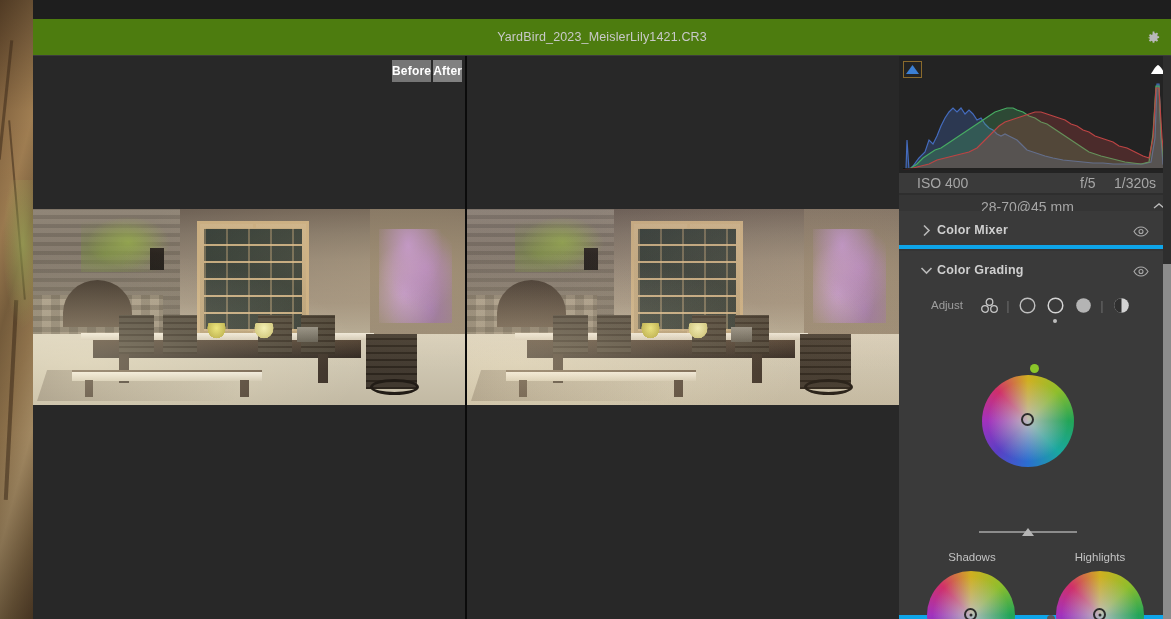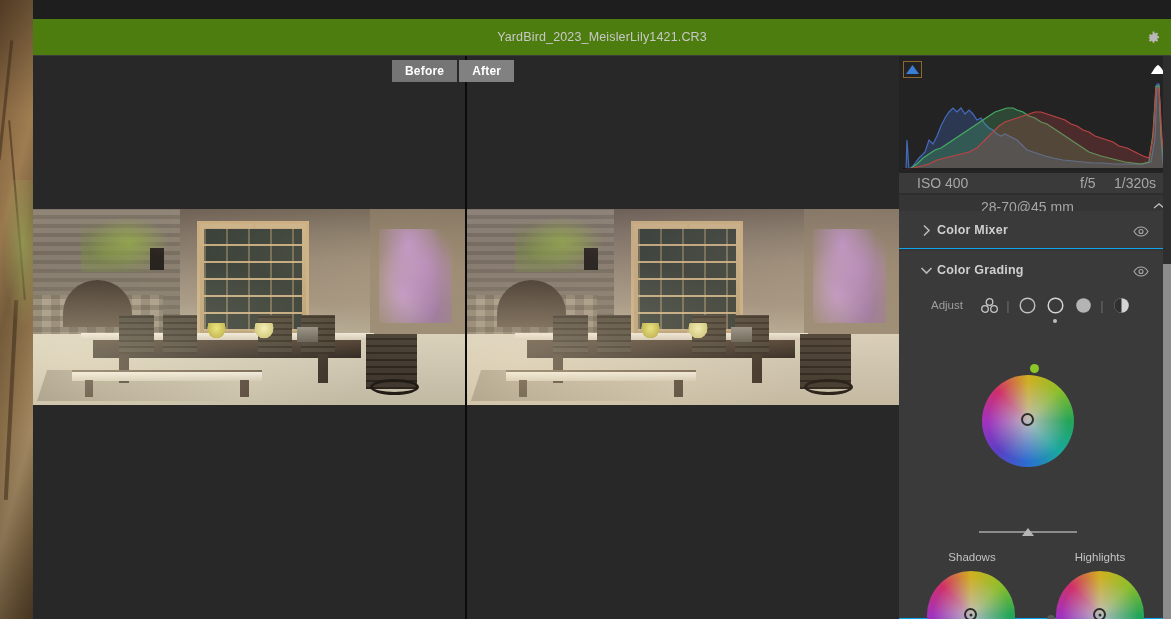--- a/index.html
+++ b/index.html
@@ -58,21 +58,21 @@
   }
 
   
   .canvas {
     position: absolute; left: 0; top: 56px; width: 866px; height: 563px;
     background: #282828; overflow: hidden;
   }
 
   .ba-toolbar { position: absolute; left: 359px; top: 4px; display: flex; gap: 2px; z-index: 5; }
   .ba-btn {
-    height: 22px; padding: 0 13px; background: #757575; color: #ffffff;
+    height: 22px; padding: 0 0; background: #757575; color: #ffffff;
     font-size: 12px; font-weight: bold; line-height: 22px; letter-spacing: .2px;
     cursor: pointer; border: none; text-align: left;
   }
   .ba-btn.active { background: #818181; }
 
   .preview-pair {
     position: absolute; left: 0; top: 153px; width: 866px; height: 196px;
   }
   .pane { position: absolute; top: 0; height: 196px; overflow: hidden; }
   .pane.before { left: 0; width: 432px; }
@@ -237,21 +237,21 @@
   .meta-lens  { position:absolute; left: 82px; margin-top: 48px; }
   .meta-ap    { position:absolute; left: 181px; }
   .meta-shut  { position:absolute; left: 215px; }
 
   .panel-divider { position:absolute; left:0; top:137px; width:272px; height:2px; background:#2e2e2e; }
 
   .scroll-up { position:absolute; right:3px; top:141px; width:16px; height:14px; cursor:pointer; }
 
   .section {
     position: absolute; left: 0; width: 272px; background: #3a3a3a;
-    border-bottom: 1px solid #0ea5e9;
+    border-bottom: 4px solid #0ea5e9;
   }
   .section.collapsed { top: 155px; height: 38px; }
   .section.expanded  { top: 195px; height: 368px; }
   .section-header {
     position: absolute; left: 0; top: 0; width: 272px; height: 38px;
     display: flex; align-items: center; cursor: pointer;
   }
   .chev { width: 22px; margin-left: 16px; display:flex; align-items:center; justify-content:center; }
   .section-title { font-size: 12.5px; color: #cfcfcf; letter-spacing: .2px; font-weight: bold; }
   .eye { position: absolute; right: 22px; top: 12px; width: 16px; height: 14px; cursor: pointer; }

